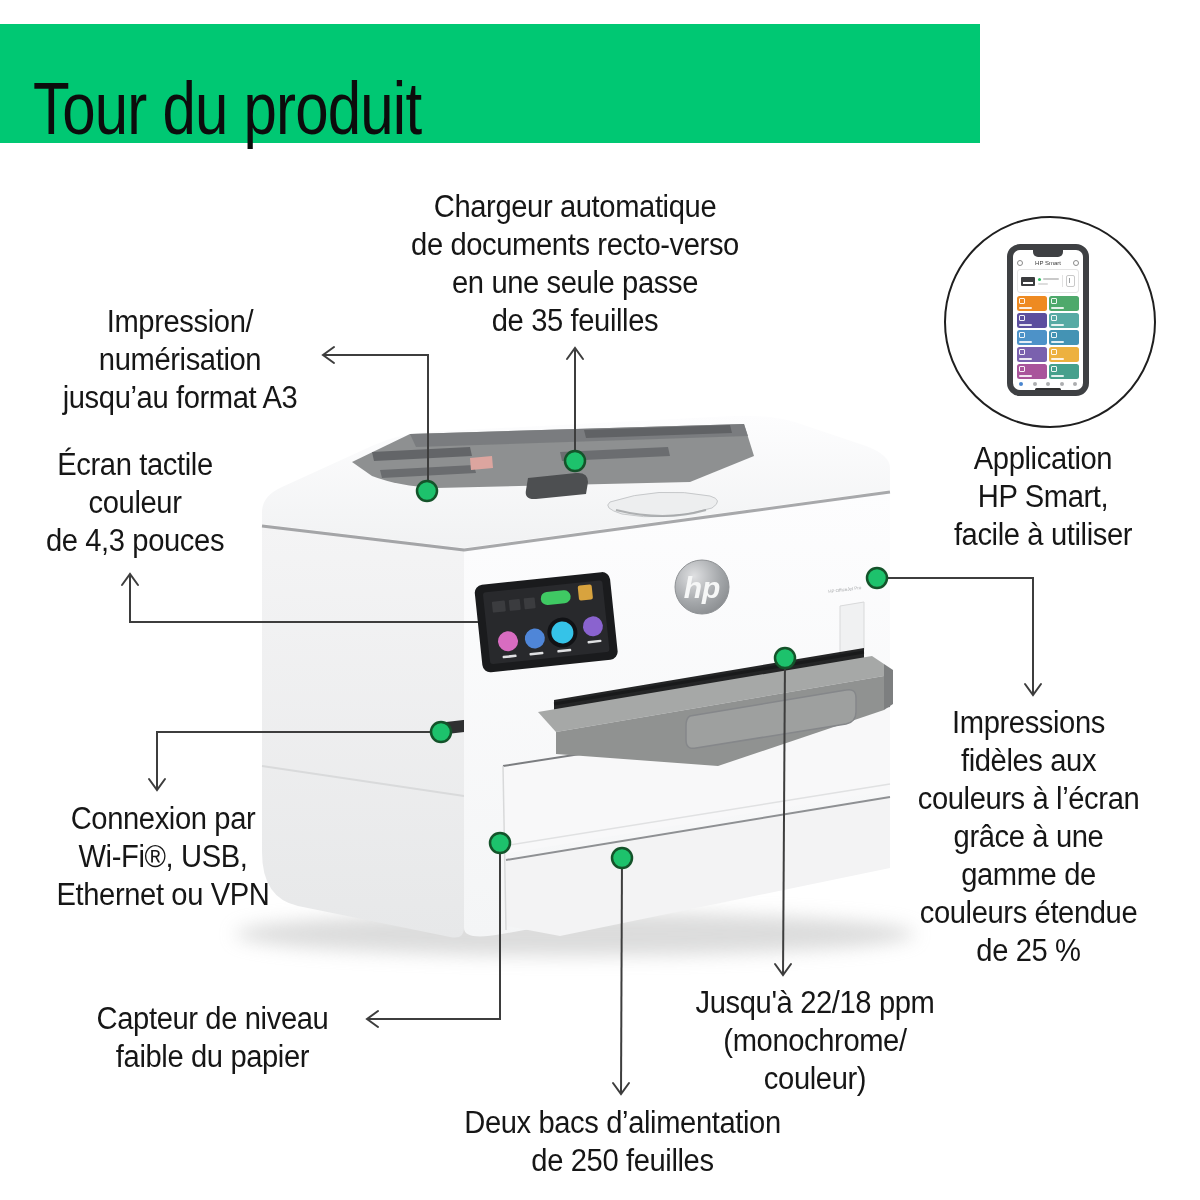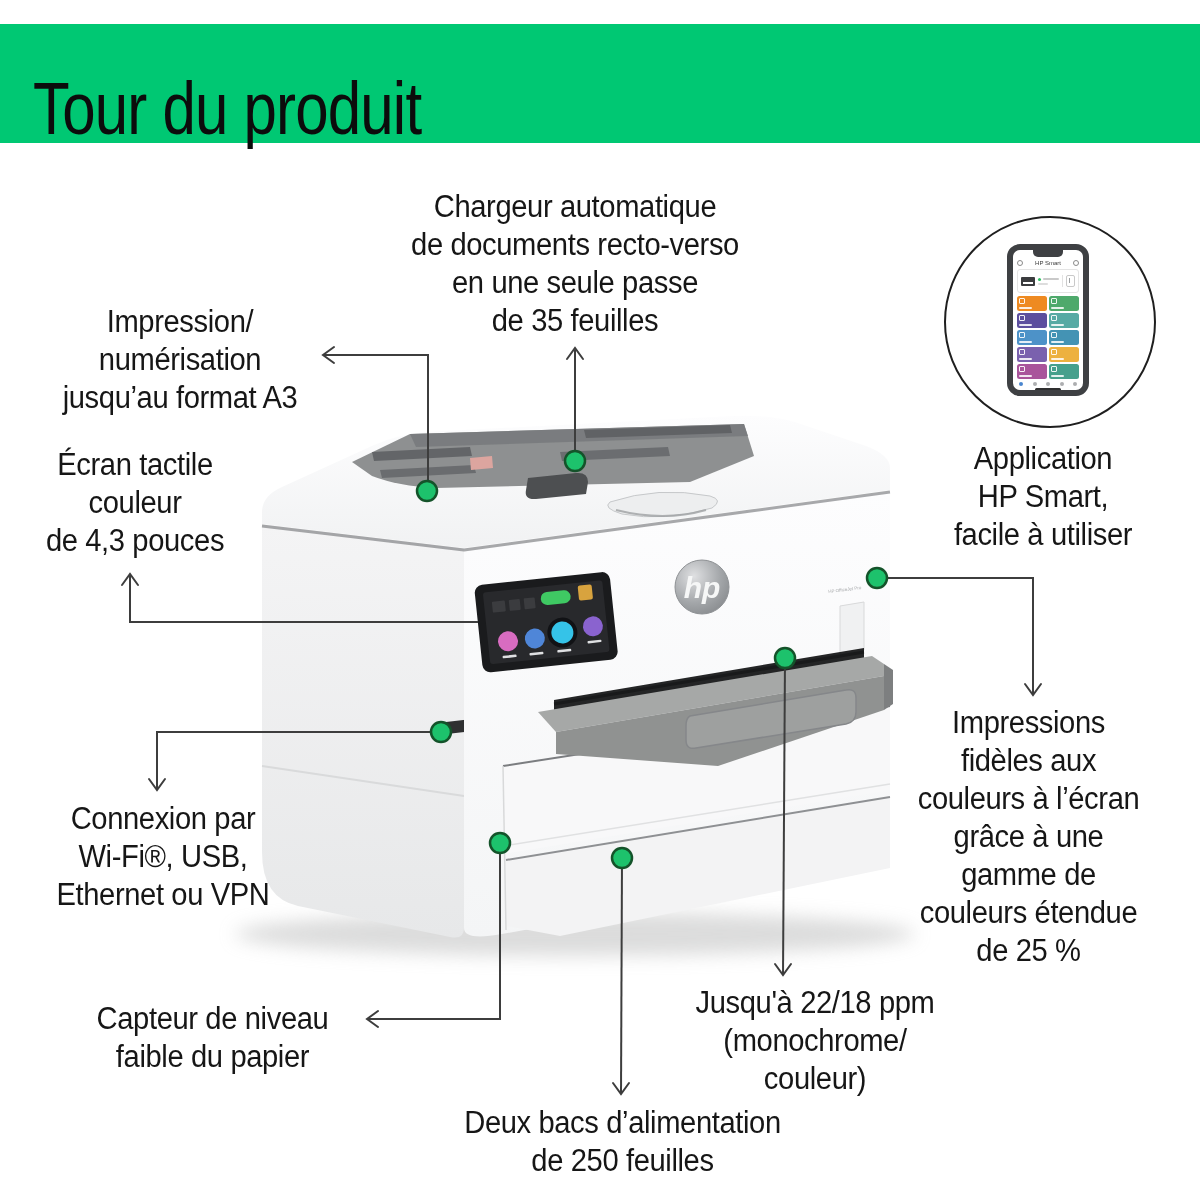--- a/index.html
+++ b/index.html
@@ -5,21 +5,21 @@
   html,body{margin:0;padding:0;background:#ffffff;}
   body{width:1200px;height:1200px;position:relative;overflow:hidden;
        font-family:"Liberation Sans",sans-serif;color:var(--ink,#161616);}
   :root{
     --accent:#00C873; --dot:#1DC26C; --dot-ring:#14532A;
     --line:#3D3D3D; --ink:#161616;
   }
   .stage{position:absolute;inset:0;width:1200px;height:1200px;}
 
   
-  .banner{position:absolute;left:0;top:24px;width:1200px;height:119px;background:var(--accent);}
+  .banner{position:absolute;left:0;top:24px;width:980px;height:119px;background:var(--accent);}
   .banner-title{position:absolute;left:33px;top:44px;font-size:75px;line-height:80px;
     font-weight:500;letter-spacing:-1px;color:#0C0C0C;white-space:nowrap;
     transform:scaleX(.8);transform-origin:left center;}
 
   
   .callout{position:absolute;font-size:31px;line-height:38px;letter-spacing:-.4px;
     color:var(--ink);text-align:center;white-space:pre-line;transform:scaleX(.94);}
   .co-adf{left:345px;top:188px;width:460px;}
   .co-a3{left:25px;top:303px;width:310px;}
   .co-screen{left:10px;top:446px;width:250px;}

